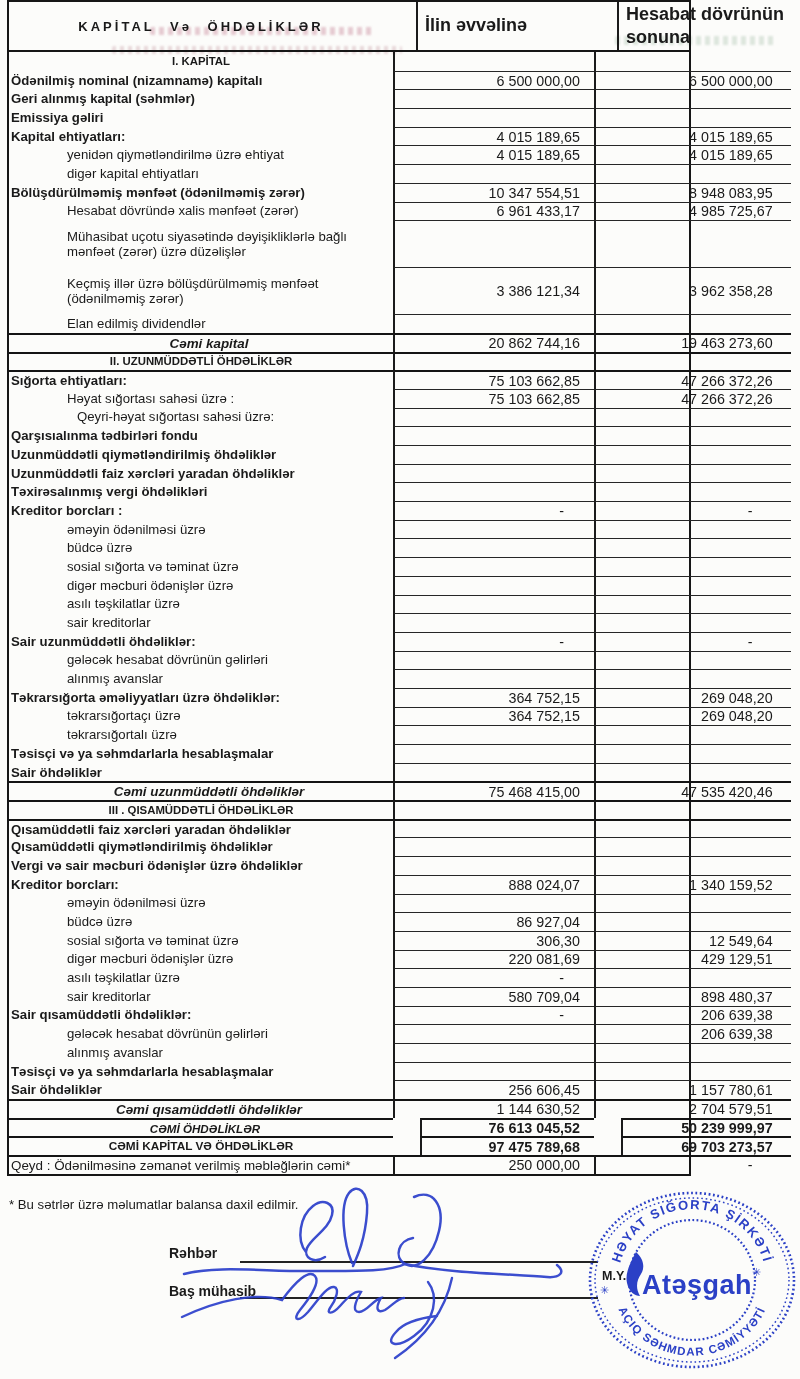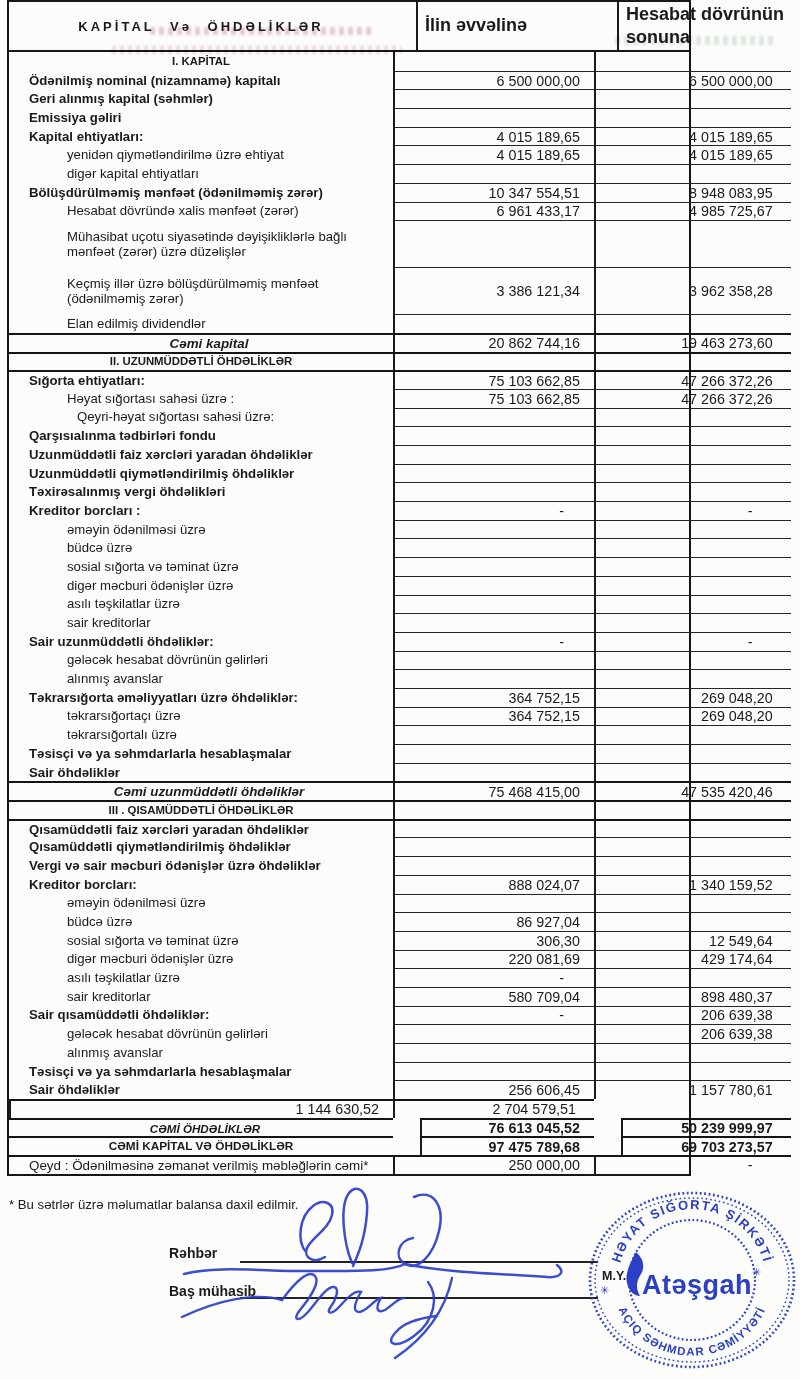--- a/index.html
+++ b/index.html
@@ -17,21 +17,21 @@
   .trow{display:grid;grid-template-columns:384px 201px 196.6px;}
   .cell{box-sizing:border-box;display:flex;align-items:center;overflow:hidden;}
   
   #thead{height:48px;border-bottom:2.2px solid #161616;}
   #thead .cl{justify-content:center;font-weight:bold;font-size:13px;letter-spacing:3px;word-spacing:9px;}
   #thead .cv,#thead .cv2{justify-content:flex-start;font-weight:bold;font-size:18px;padding-left:7px;line-height:1.3;margin-left:23px;}
   .cv,.cv2{border-left:2px solid #1b1b1b;}
   
   .tbody .trow{height:18.7px;}
   .tbody .trow.tall{height:47px;}
-  .tbody .cl{padding-left:20px;font-weight:bold;font-size:13.2px;line-height:15px;white-space:pre-line;}
+  .tbody .cl{padding-left:2px;font-weight:bold;font-size:13.2px;line-height:15px;white-space:pre-line;}
   .tbody .cv,.tbody .cv2{
     justify-content:flex-end;font-size:14.3px;
     padding-right:14px;border-top:1.6px solid #262626;
   }
   .tbody .cv2{padding-right:18px;}
   .tbody .trow:first-child .cv,.tbody .trow:first-child .cv2{border-top:none;}
   .tbody .trow.rt .cell{border-top:2.2px solid #141414;}
   .tbody .cv.dash{padding-right:30px;}
   .tbody .cv2.dash{padding-right:38px;}
   
@@ -165,26 +165,26 @@
       <div class="cell cl">Qeyri-həyat sığortası sahəsi üzrə:</div>
       <div class="cell cv"></div>
       <div class="cell cv2"></div>
     </div>
         <div class="trow item">
       <div class="cell cl">Qarşısıalınma tədbirləri fondu</div>
       <div class="cell cv"></div>
       <div class="cell cv2"></div>
     </div>
         <div class="trow item">
+      <div class="cell cl">Uzunmüddətli qiymətləndirilmiş öhdəliklər</div>
+      <div class="cell cv"></div>
+      <div class="cell cv2"></div>
+    </div>
+        <div class="trow item">
       <div class="cell cl">Uzunmüddətli faiz xərcləri yaradan öhdəliklər</div>
-      <div class="cell cv"></div>
-      <div class="cell cv2"></div>
-    </div>
-        <div class="trow item">
-      <div class="cell cl">Uzunmüddətli qiymətləndirilmiş öhdəliklər</div>
       <div class="cell cv"></div>
       <div class="cell cv2"></div>
     </div>
         <div class="trow item">
       <div class="cell cl">Təxirəsalınmış vergi öhdəlikləri</div>
       <div class="cell cv"></div>
       <div class="cell cv2"></div>
     </div>
         <div class="trow item">
       <div class="cell cl">Kreditor borcları :</div>
@@ -302,21 +302,21 @@
       <div class="cell cv2"></div>
     </div>
         <div class="trow sub">
       <div class="cell cl">sosial sığorta və təminat üzrə</div>
       <div class="cell cv">306,30</div>
       <div class="cell cv2">12 549,64</div>
     </div>
         <div class="trow sub">
       <div class="cell cl">digər məcburi ödənişlər üzrə</div>
       <div class="cell cv">220 081,69</div>
-      <div class="cell cv2">429 174,64</div>
+      <div class="cell cv2">429 129,51</div>
     </div>
         <div class="trow sub">
       <div class="cell cl">asılı təşkilatlar üzrə</div>
       <div class="cell cv dash">-</div>
       <div class="cell cv2"></div>
     </div>
         <div class="trow sub">
       <div class="cell cl">sair kreditorlar</div>
       <div class="cell cv">580 709,04</div>
       <div class="cell cv2">898 480,37</div>
@@ -340,20 +340,21 @@
       <div class="cell cl">Təsisçi və ya səhmdarlarla hesablaşmalar</div>
       <div class="cell cv"></div>
       <div class="cell cv2"></div>
     </div>
         <div class="trow item">
       <div class="cell cl">Sair öhdəliklər</div>
       <div class="cell cv">256 606,45</div>
       <div class="cell cv2">1 157 780,61</div>
     </div>
         <div class="trow total rt">
+      <div class="cell cl">Cəmi qısamüddətli öhdəliklər</div>
       <div class="cell cv">1 144 630,52</div>
       <div class="cell cv2">2 704 579,51</div>
     </div>
         <div class="trow gti rt vb">
       <div class="cell cl">CƏMİ ÖHDƏLİKLƏR</div>
       <div class="cell cv">76 613 045,52</div>
       <div class="cell cv2">50 239 999,97</div>
     </div>
         <div class="trow gt rt vb">
       <div class="cell cl">CƏMİ KAPİTAL VƏ ÖHDƏLİKLƏR</div>

